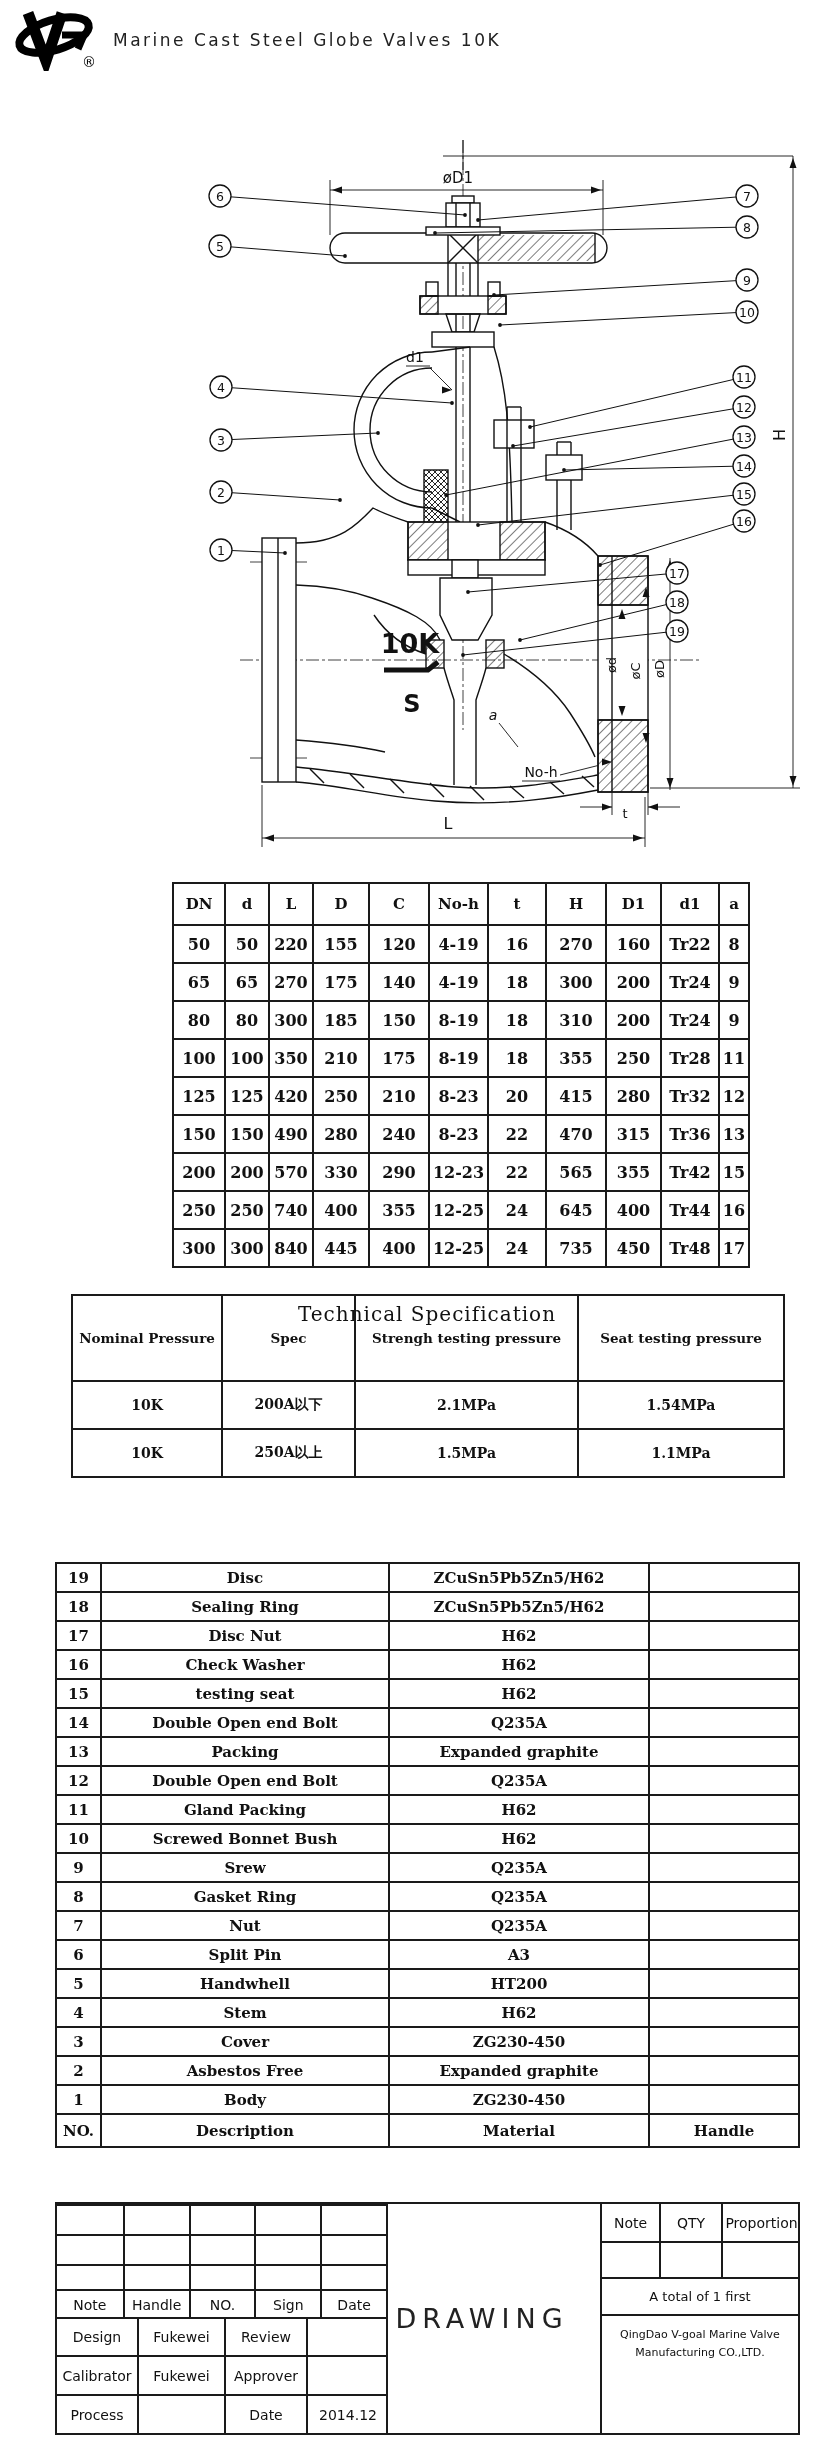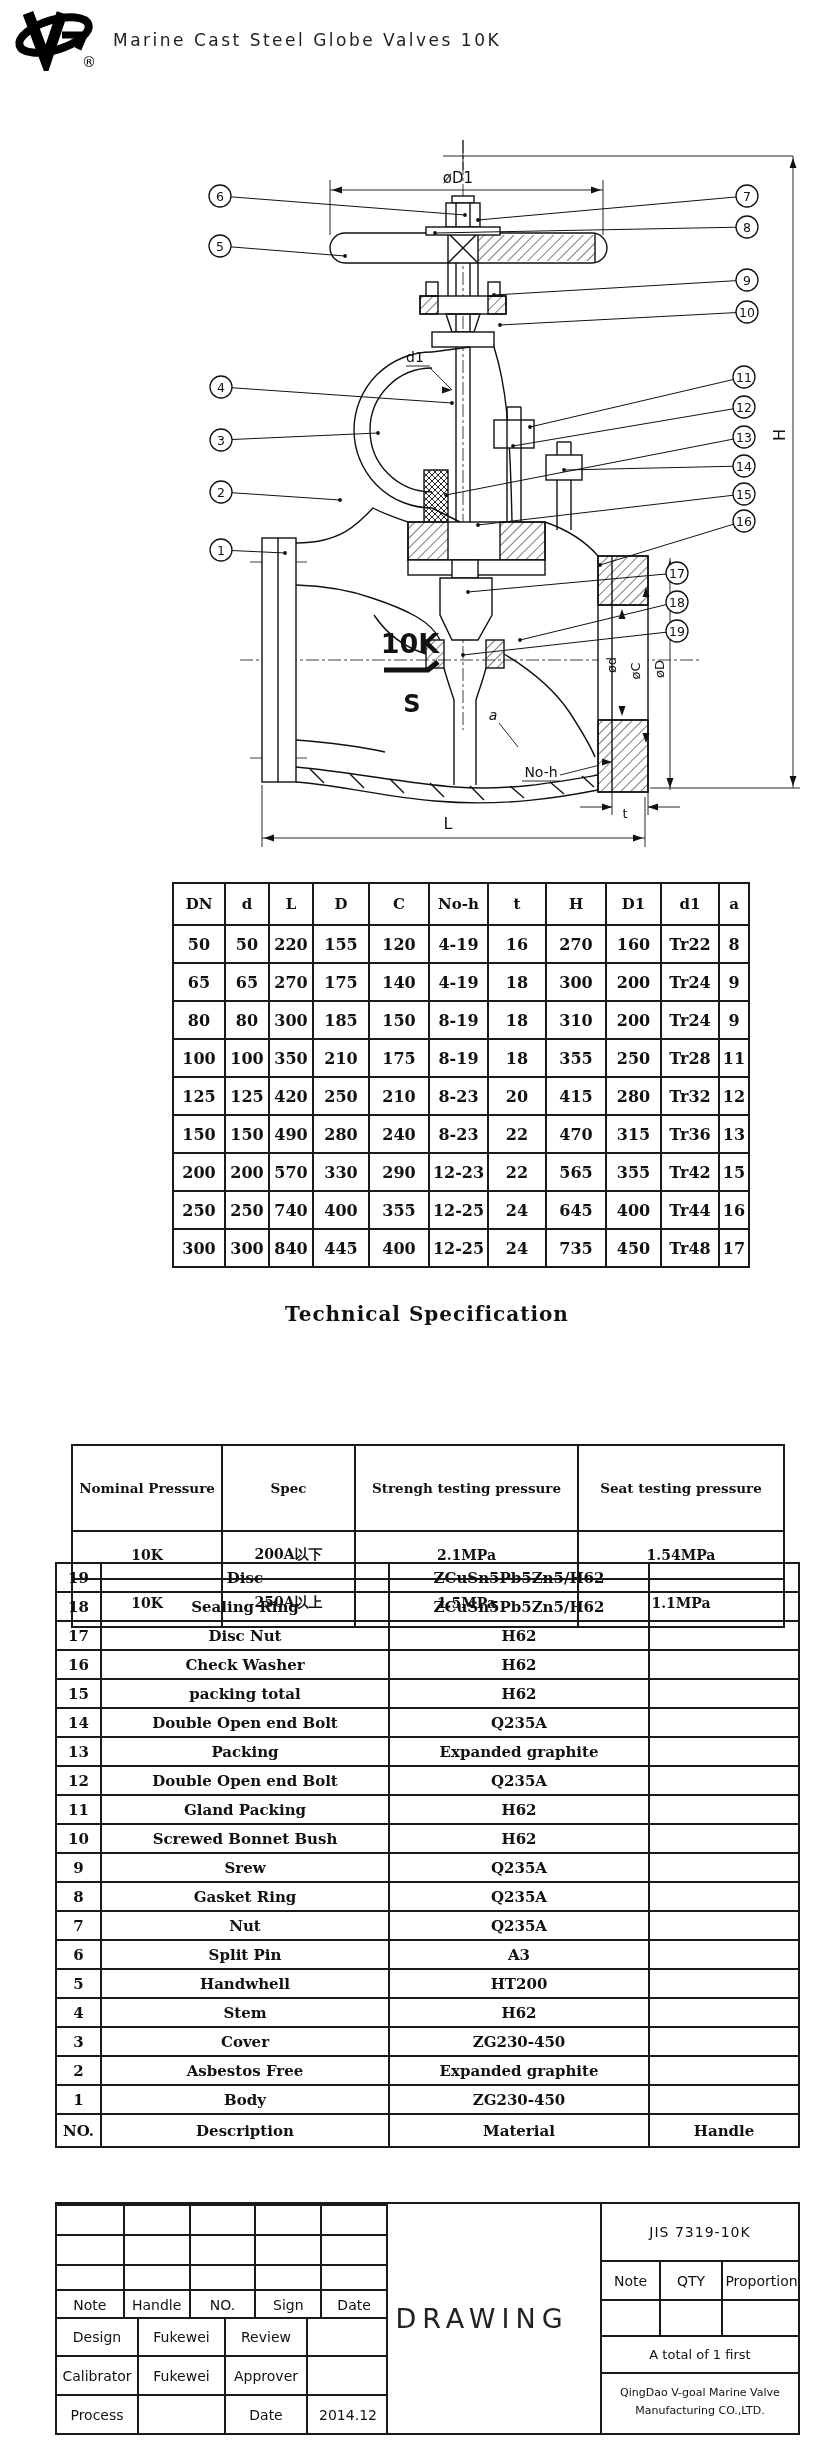--- a/index.html
+++ b/index.html
@@ -10,21 +10,21 @@
   .brand-title{font-size:17px;letter-spacing:2.5px;color:#222;font-weight:500}
   
   table{border-collapse:collapse;table-layout:fixed}
   td,th{padding:0;overflow:hidden;white-space:nowrap}
   
   .dim-table{width:576px;font-family:"DejaVu Serif",serif}
   .dim-table th,.dim-table td{border:2px solid #1a1a1a;text-align:center;font-weight:bold;font-size:16px}
   .dim-table th{height:40px;font-size:15px}
   .dim-table td{height:36px}
   
-  .spec-heading{width:712px;text-align:center;font-family:"DejaVu Serif",serif;font-weight:bold;
+  .spec-heading{width:712px;text-align:center;font-family:"DejaVu Serif",serif;font-weight:normal;
                 font-size:20px;letter-spacing:1px}
   .spec-table{width:712px;font-family:"DejaVu Serif",serif}
   .spec-table th,.spec-table td{border:2px solid #1a1a1a;text-align:center;font-weight:bold}
   .spec-table th{height:84px;font-size:13.5px}
   .spec-table td{height:46px;font-size:14px}
   
   .parts-table{width:743px;font-family:"DejaVu Serif",serif}
   .parts-table td,.parts-table th{border:2px solid #1a1a1a;text-align:center;font-weight:bold;font-size:15px}
   .parts-table td{height:27px}
   .parts-table th{height:31px;font-size:15px}
@@ -493,21 +493,21 @@
           <td>24</td>
           <td>735</td>
           <td>450</td>
           <td>Tr48</td>
           <td>17</td>
         </tr>
       </tbody>
   </table>
 
   <div class="abs spec-heading" style="left:71px;top:1302px">Technical Specification</div>
-  <table class="spec-table abs" style="left:71px;top:1444px">
+  <table class="spec-table abs" style="left:71px;top:1294px">
     <colgroup>
         <col style="width:150px">
         <col style="width:133px">
         <col style="width:223px">
         <col style="width:206px">
       </colgroup>
     <thead>
         <tr>
           <th>Nominal Pressure</th>
           <th>Spec</th>
@@ -558,21 +558,21 @@
           <td></td>
         </tr>
         <tr>
           <td>16</td>
           <td>Check Washer</td>
           <td>H62</td>
           <td></td>
         </tr>
         <tr>
           <td>15</td>
-          <td>packing total</td>
+          <td>testing seat</td>
           <td>H62</td>
           <td></td>
         </tr>
         <tr>
           <td>14</td>
           <td>Double Open end Bolt</td>
           <td>Q235A</td>
           <td></td>
         </tr>
         <tr>
@@ -703,23 +703,20 @@
         <div class="tb-cell">Date</div>
         <div class="tb-cell">2014.12</div>
       </div>
     </div>
 
     <div class="abs" style="left:331px;top:0;width:188px;height:229px;display:flex;align-items:center;justify-content:center">
       <span class="drawing-word">DRAWING</span>
     </div>
 
     <div class="abs" style="left:543px;top:0;width:198px;height:229px;border-left:2px solid #1a1a1a;box-sizing:border-box">
-      <div style="height:58px;display:flex;align-items:center;justify-content:center;border-bottom:2px solid #1a1a1a;box-sizing:border-box">
-        <span class="jis">JIS 7319-10K</span>
-      </div>
       <div class="grid3r" style="grid-template-rows:37px;height:37px">
         <div class="tb-cell no-t">Note</div>
         <div class="tb-cell no-t">QTY</div>
         <div class="tb-cell no-t">Proportion</div>
       </div>
       <div class="grid3r" style="grid-template-rows:36px;height:36px">
           <div class="tb-cell"></div>
           <div class="tb-cell"></div>
           <div class="tb-cell"></div>
         </div>

